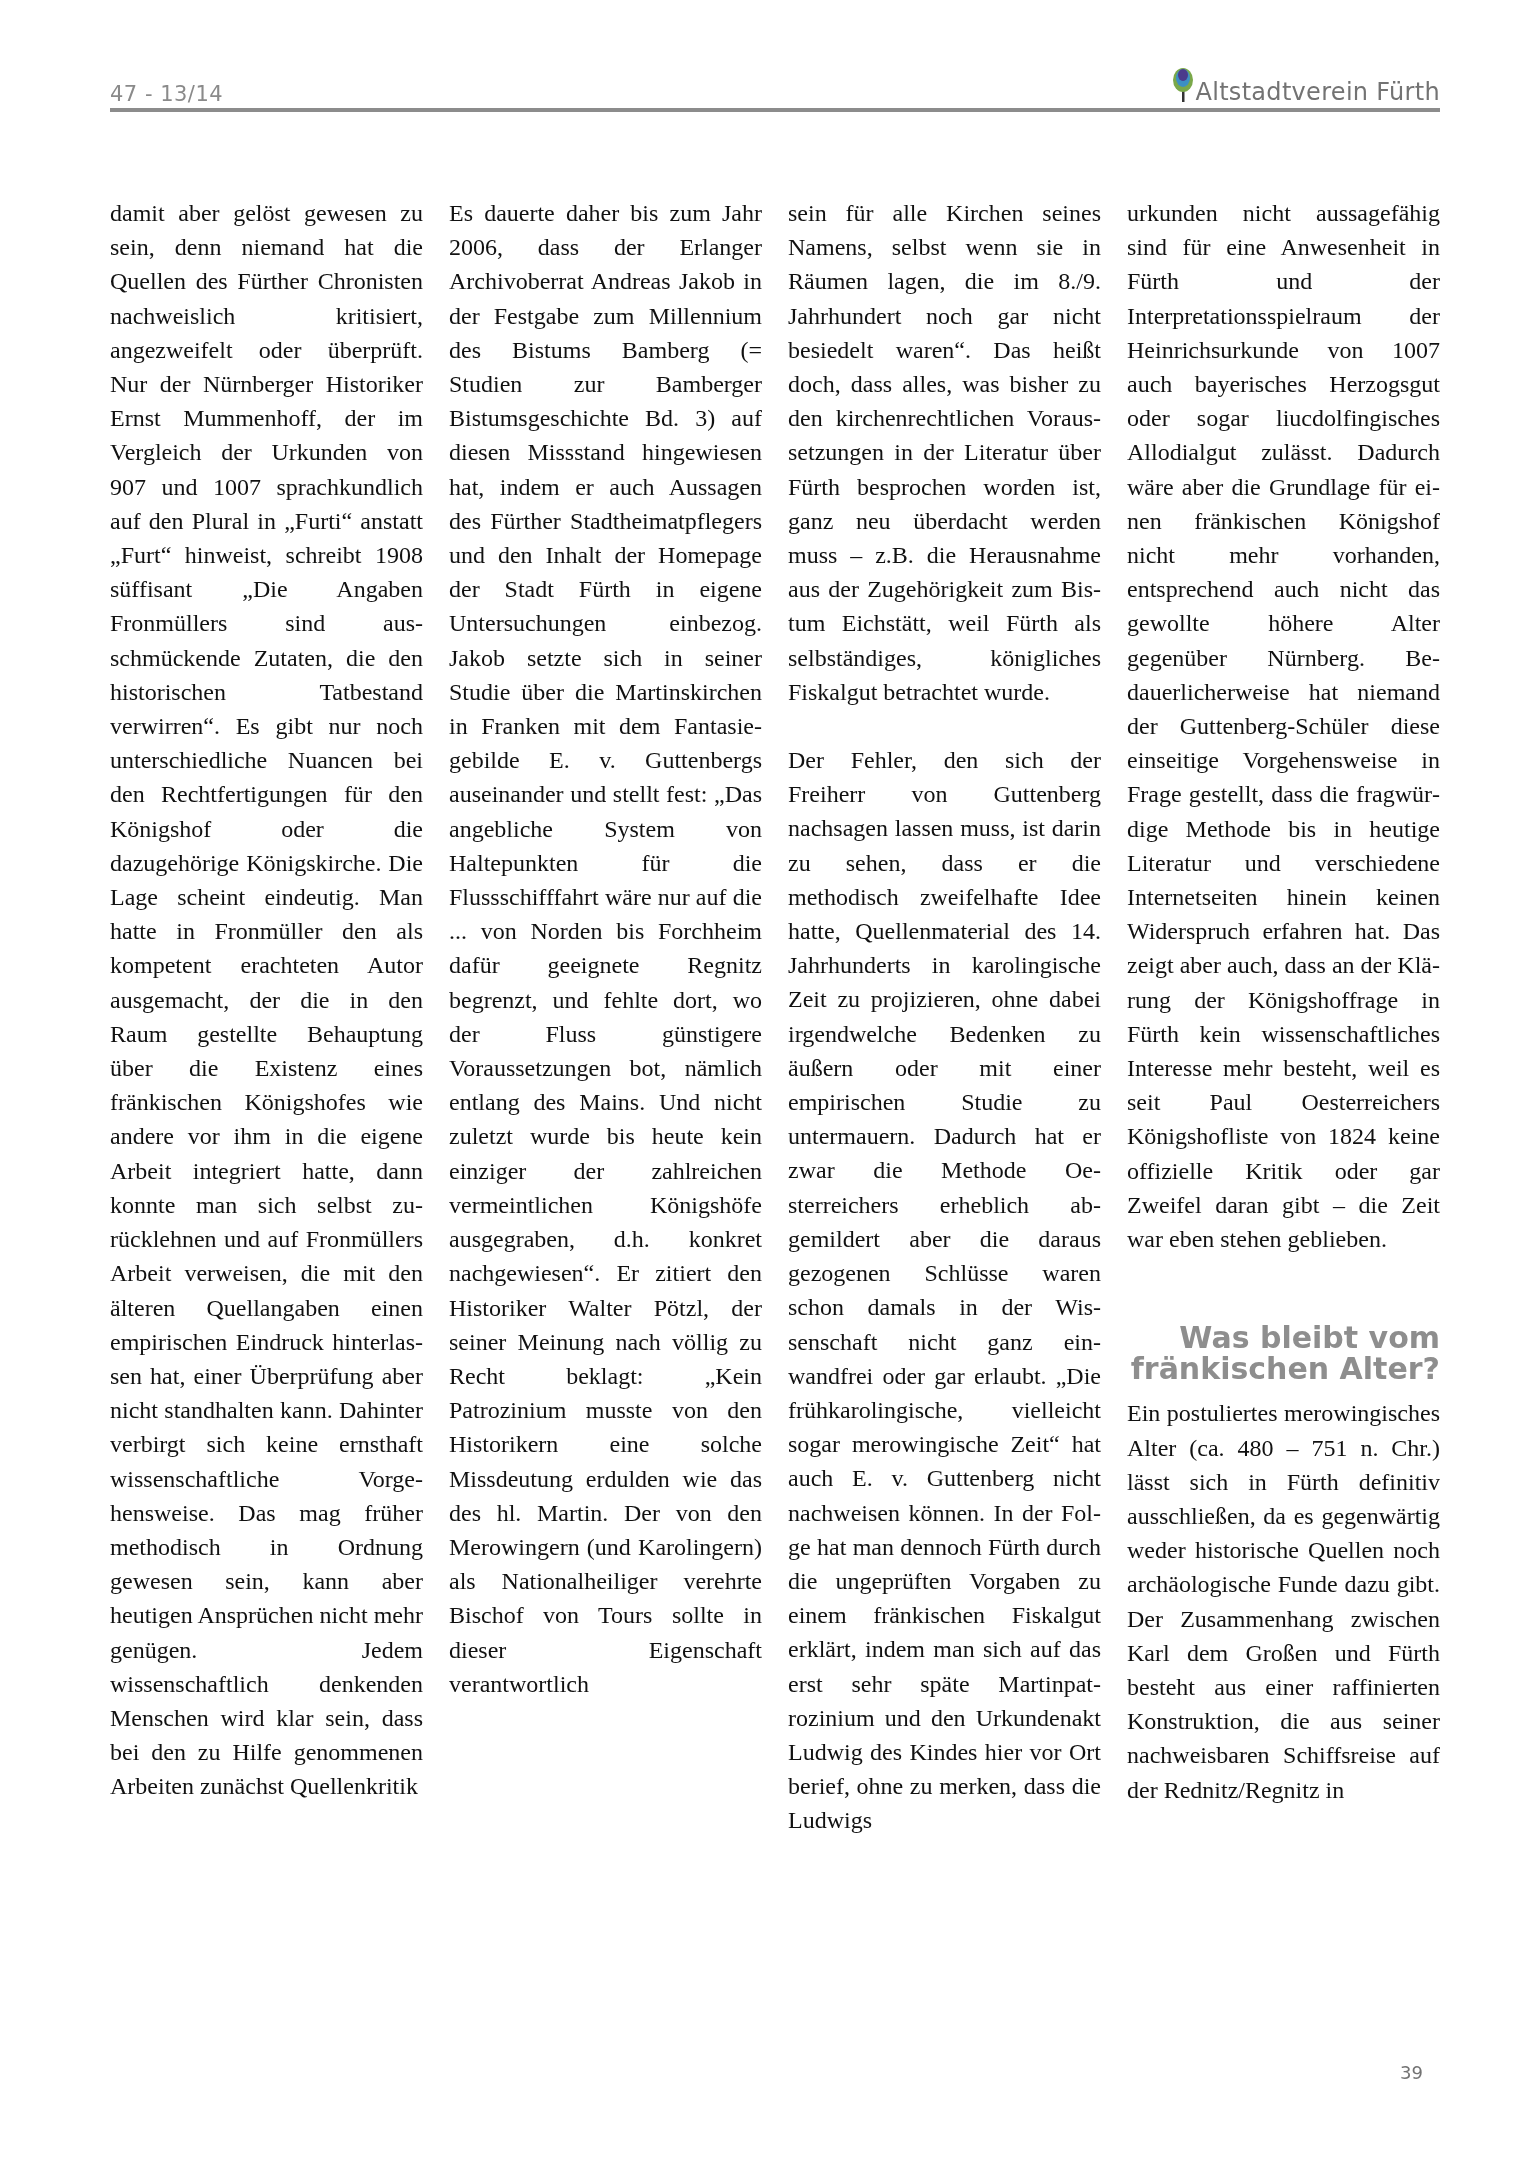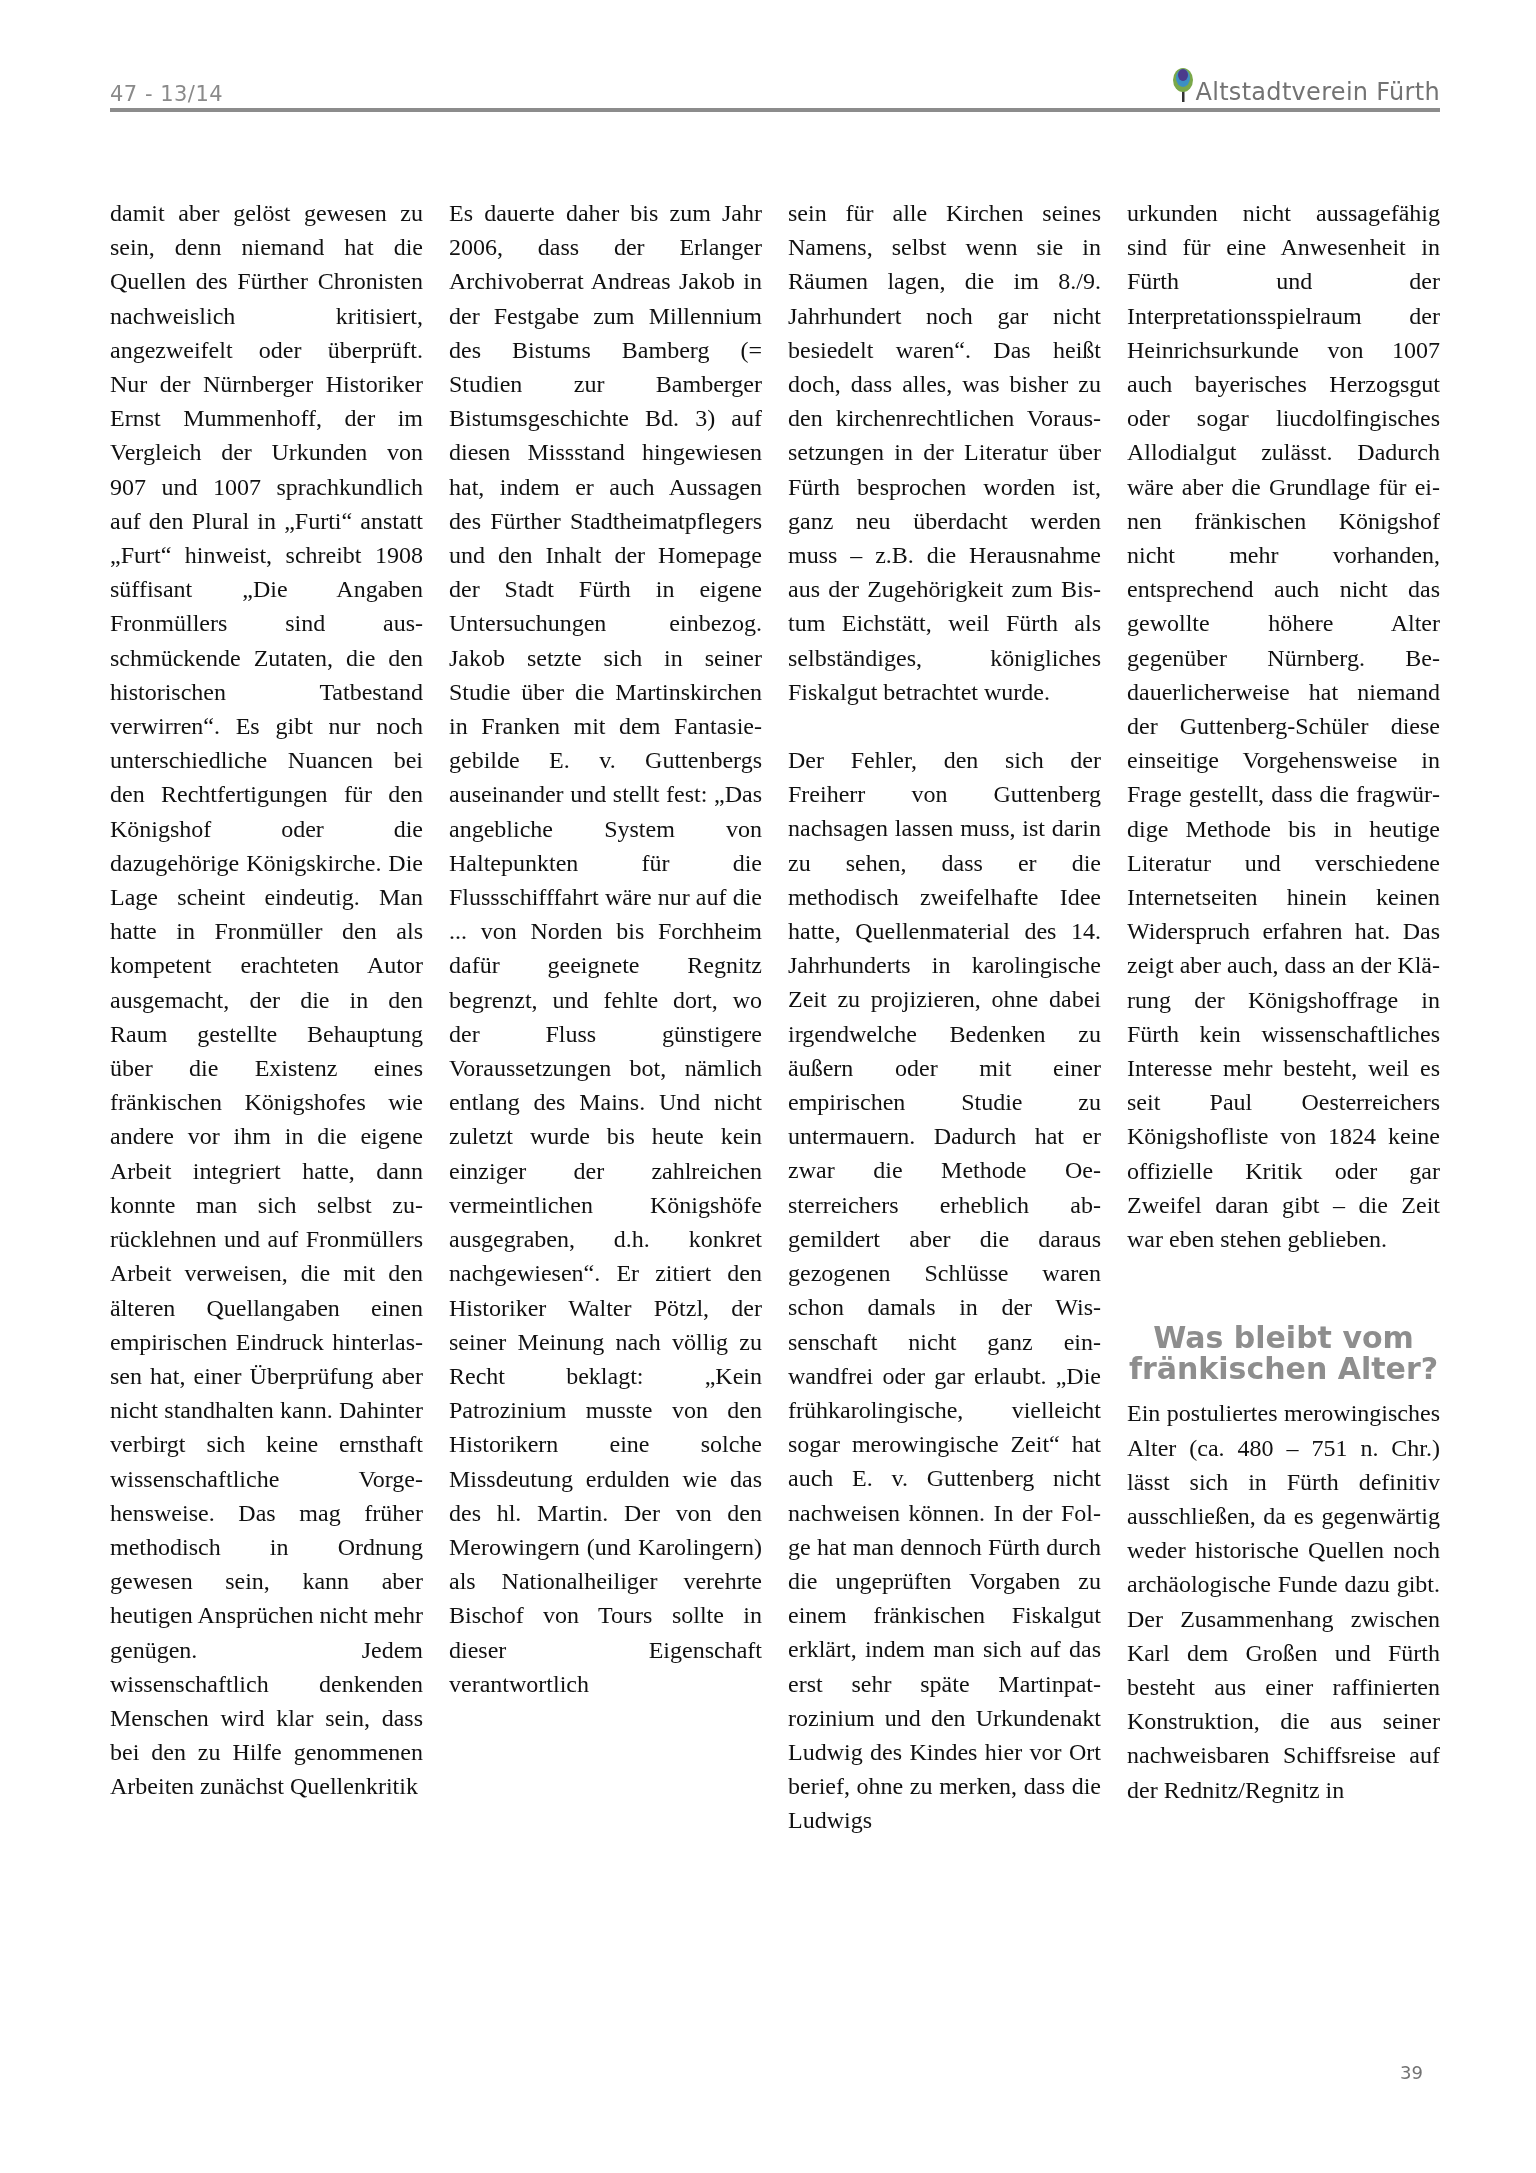--- a/index.html
+++ b/index.html
@@ -30,21 +30,21 @@
     width: 313px;
     font-family: "Liberation Serif", "DejaVu Serif", serif;
     font-size: 24px; line-height: 34.2px; color: #111;
     text-align: justify; hyphens: manual;
   }
   .col p { margin: 12px 0 34px 0; }
   .col p.last { margin-bottom: 0; }
   .subheading {
     font-family: "DejaVu Sans", sans-serif; font-weight: bold;
     font-size: 30px; line-height: 31px; color: #8e8e8e;
-    margin: 66px 0 4px 0; text-align: center;
+    margin: 66px 0 4px 0; text-align: right;
   }
   .page-number {
     position: absolute; left: 1400px; top: 2062px;
     font-family: "DejaVu Sans", sans-serif; font-size: 18px; color: #737373;
   }
 </style>
 </head>
 <body>
 
 <div class="header">

